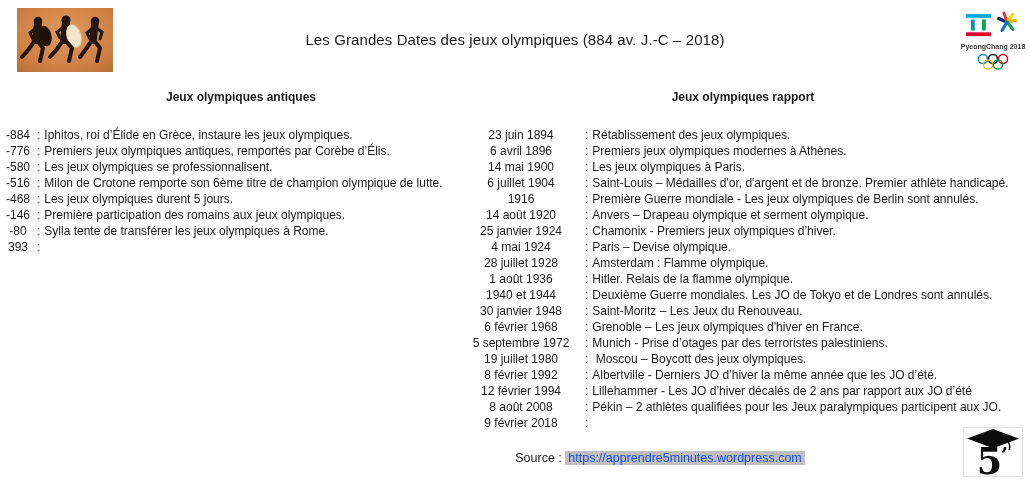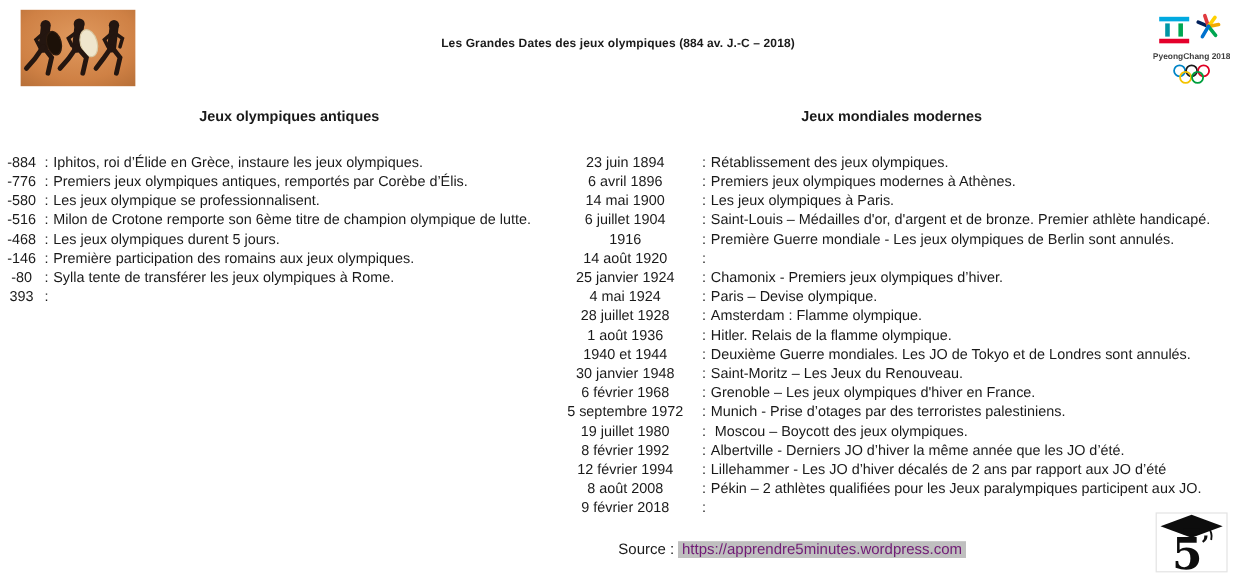--- a/index.html
+++ b/index.html
@@ -1,21 +1,21 @@
 <!DOCTYPE html>
 <html><head>
 <meta charset="utf-8">
 <style>
   * { margin:0; padding:0; box-sizing:border-box; }
   html,body { width:1030px; height:482px; background:#ffffff; overflow:hidden;
     font-family:"Liberation Sans", sans-serif; color:#1a1a1a; }
   .page { position:relative; width:1030px; height:482px; background:#fff; }
 
   .title { position:absolute; top:31px; left:0; width:100%; text-align:center;
-    font-size:10px; font-weight:bold; letter-spacing:0.1px; }
+    font-size:15px; font-weight:normal; letter-spacing:0.1px; }
 
   .greek-img { position:absolute; left:17px; top:8px; width:96px; height:64px; }
 
   .py-logo { position:absolute; left:961px; top:8px; width:64px; height:68px; }
 
   .col { position:absolute; top:90px; font-size:12px; }
   .col-ancient { left:2px;  width:478px; }
   .col-modern  { left:460px; width:566px; }
 
   .col-header-row { display:flex; font-weight:bold; line-height:15px; margin-bottom:22px;flex-direction:column; }
@@ -24,21 +24,21 @@
 
   .row { display:flex; line-height:16px; white-space:pre; }
   .date-cell  { flex:none; text-align:center; white-space:pre; }
   .col-ancient .date-cell { width:32px; }
   .col-modern  .date-cell { width:122px; }
   .colon-cell { flex:none; margin:0 4px 0 3px; }
   .text-cell  { flex:none; white-space:pre; }
 
   .source-line { position:absolute; left:440px; top:451px; width:440px;
     text-align:center; font-size:12.5px; }
-  .source-url { color:#701a75; text-decoration:none; background:#bfbfbf; padding:0 3px; cursor:pointer; }
+  .source-url { color:#1d4ed8; text-decoration:none; background:#bfbfbf; padding:0 3px; cursor:pointer; }
 
   .cap-logo { position:absolute; left:963px; top:427px; width:60px; height:50px;
     border:1px solid #e3e3e3; background:#fff; }
 </style>
 </head>
 <body>
 
 <div class="page">
 
   <svg class="greek-img" viewBox="0 0 96 64">
@@ -122,21 +122,21 @@
 
         <div class="row">
           <span class="date-cell">-776</span>
           <span class="colon-cell">:</span>
           <span class="text-cell">Premiers jeux olympiques antiques, remportés par Corèbe d’Élis.</span>
         </div>
 
         <div class="row">
           <span class="date-cell">-580</span>
           <span class="colon-cell">:</span>
-          <span class="text-cell">Les jeux olympique se professionnalisent.</span>
+          <span class="text-cell">Les jeux olympiques se professionnalisent.</span>
         </div>
 
         <div class="row">
           <span class="date-cell">-516</span>
           <span class="colon-cell">:</span>
           <span class="text-cell">Milon de Crotone remporte son 6ème titre de champion olympique de lutte.</span>
         </div>
 
         <div class="row">
           <span class="date-cell">-468</span>
@@ -160,21 +160,21 @@
           <span class="date-cell">393</span>
           <span class="colon-cell">:</span>
         </div>
       </div>
   </div>
 
   <div class="col col-modern">
     <div class="col-header-row">
       <span class="date-cell"></span>
       <span class="colon-cell"> </span>
-      <span class="header-text">Jeux mondiales modernes</span>
+      <span class="header-text">Jeux olympiques rapport</span>
     </div>
     <div>
 
         <div class="row">
           <span class="date-cell">23 juin 1894</span>
           <span class="colon-cell">:</span>
           <span class="text-cell">Rétablissement des jeux olympiques.</span>
         </div>
 
         <div class="row">
@@ -197,20 +197,21 @@
 
         <div class="row">
           <span class="date-cell">1916</span>
           <span class="colon-cell">:</span>
           <span class="text-cell">Première Guerre mondiale - Les jeux olympiques de Berlin sont annulés.</span>
         </div>
 
         <div class="row">
           <span class="date-cell">14 août 1920</span>
           <span class="colon-cell">:</span>
+          <span class="text-cell">Anvers – Drapeau olympique et serment olympique.</span>
         </div>
 
         <div class="row">
           <span class="date-cell">25 janvier 1924</span>
           <span class="colon-cell">:</span>
           <span class="text-cell">Chamonix - Premiers jeux olympiques d’hiver.</span>
         </div>
 
         <div class="row">
           <span class="date-cell">4 mai 1924</span>

